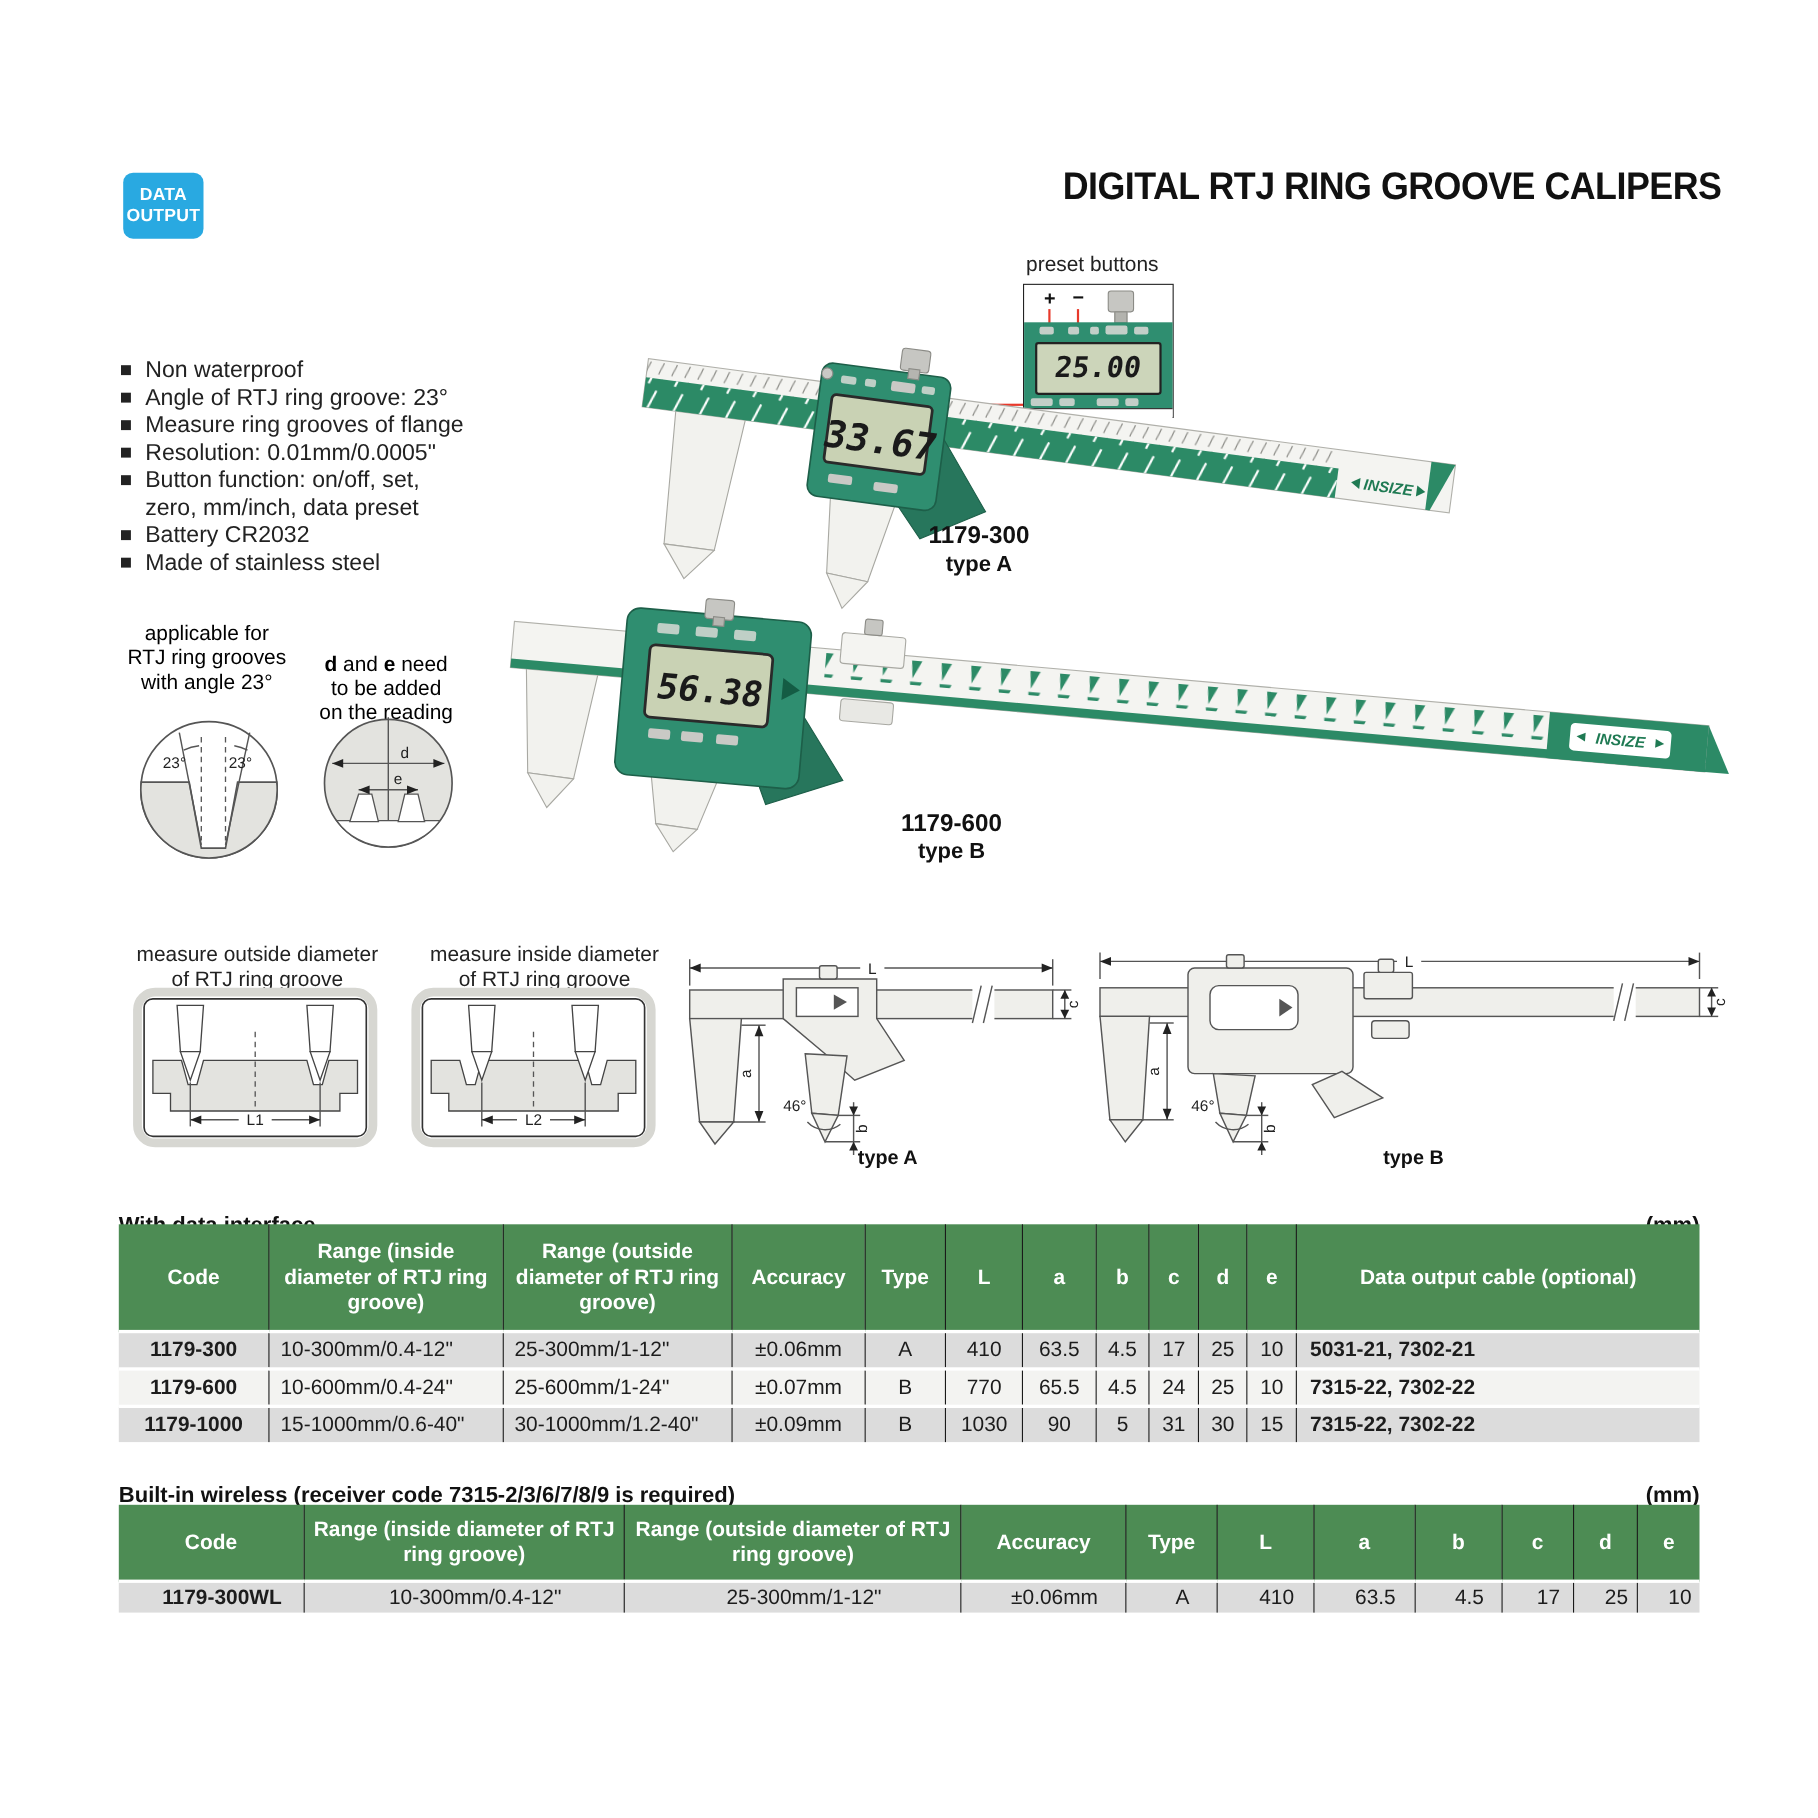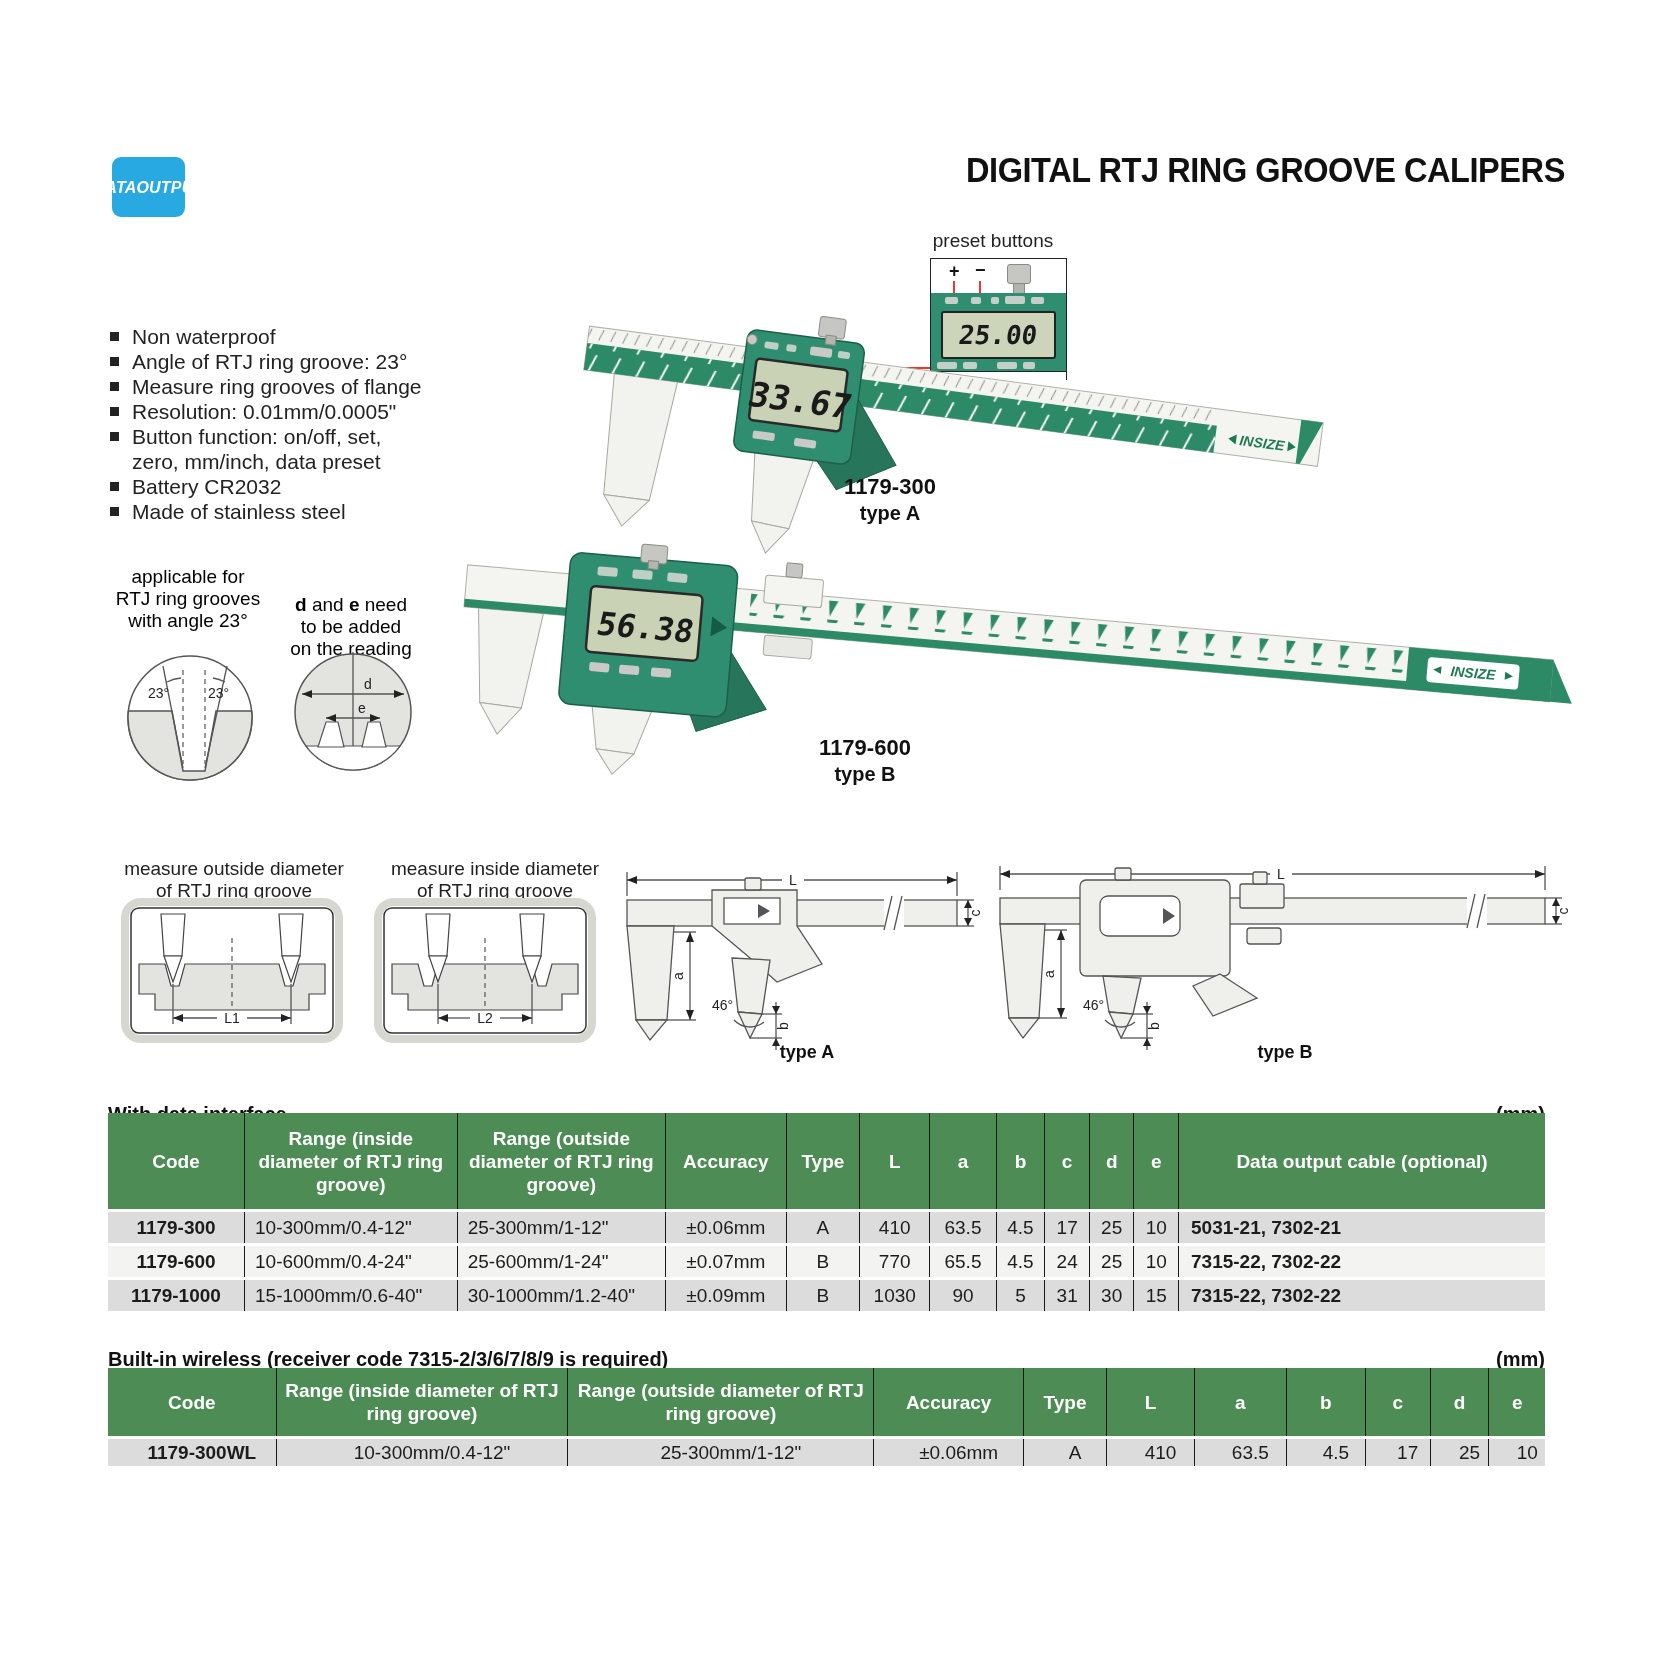--- a/index.html
+++ b/index.html
@@ -2,21 +2,21 @@
 <html><head>
 <meta charset="utf-8">
 <style>
   html,body{margin:0;padding:0;background:#fff;}
   #page{position:relative;width:1653px;height:1653px;background:#ffffff;overflow:hidden;
         font-family:"Liberation Sans",sans-serif;color:#1c1c1c;}
   .abs{position:absolute;}
 
   
   .badge{left:112px;top:157px;width:73px;height:60px;background:#29a9e1;border-radius:9px;
-         display:flex;align-items:center;justify-content:center;font-style:italic;}
+         display:flex;flex-direction:column;align-items:center;justify-content:center;}
   .badge span{color:#fff;font-weight:bold;font-size:16px;line-height:19px;letter-spacing:.2px;}
 
   
   .main-title{right:88px;top:150px;font-size:35px;font-weight:bold;white-space:nowrap;
               letter-spacing:-.5px;transform:scaleX(.93);transform-origin:right;color:#111;}
 
   
   .features{left:110px;top:324px;width:360px;}
   .feat{display:flex;font-size:21px;line-height:25px;color:#222;}
   .feat .bullet{width:9px;height:9px;background:#222;margin:8px 13px 0 0;flex:none;}

